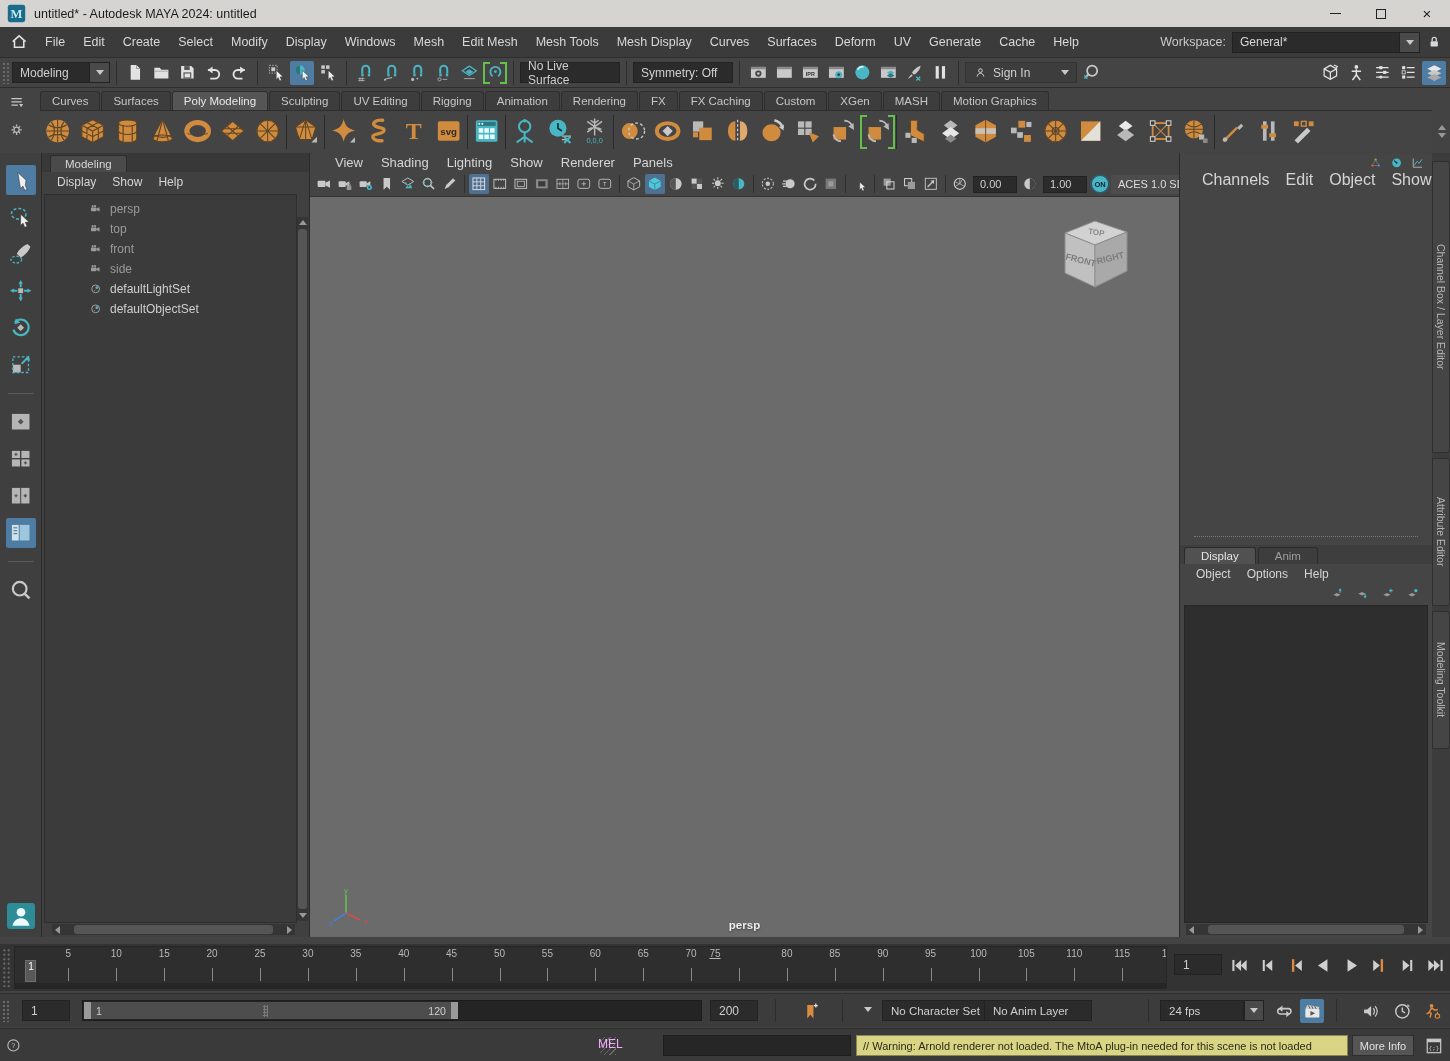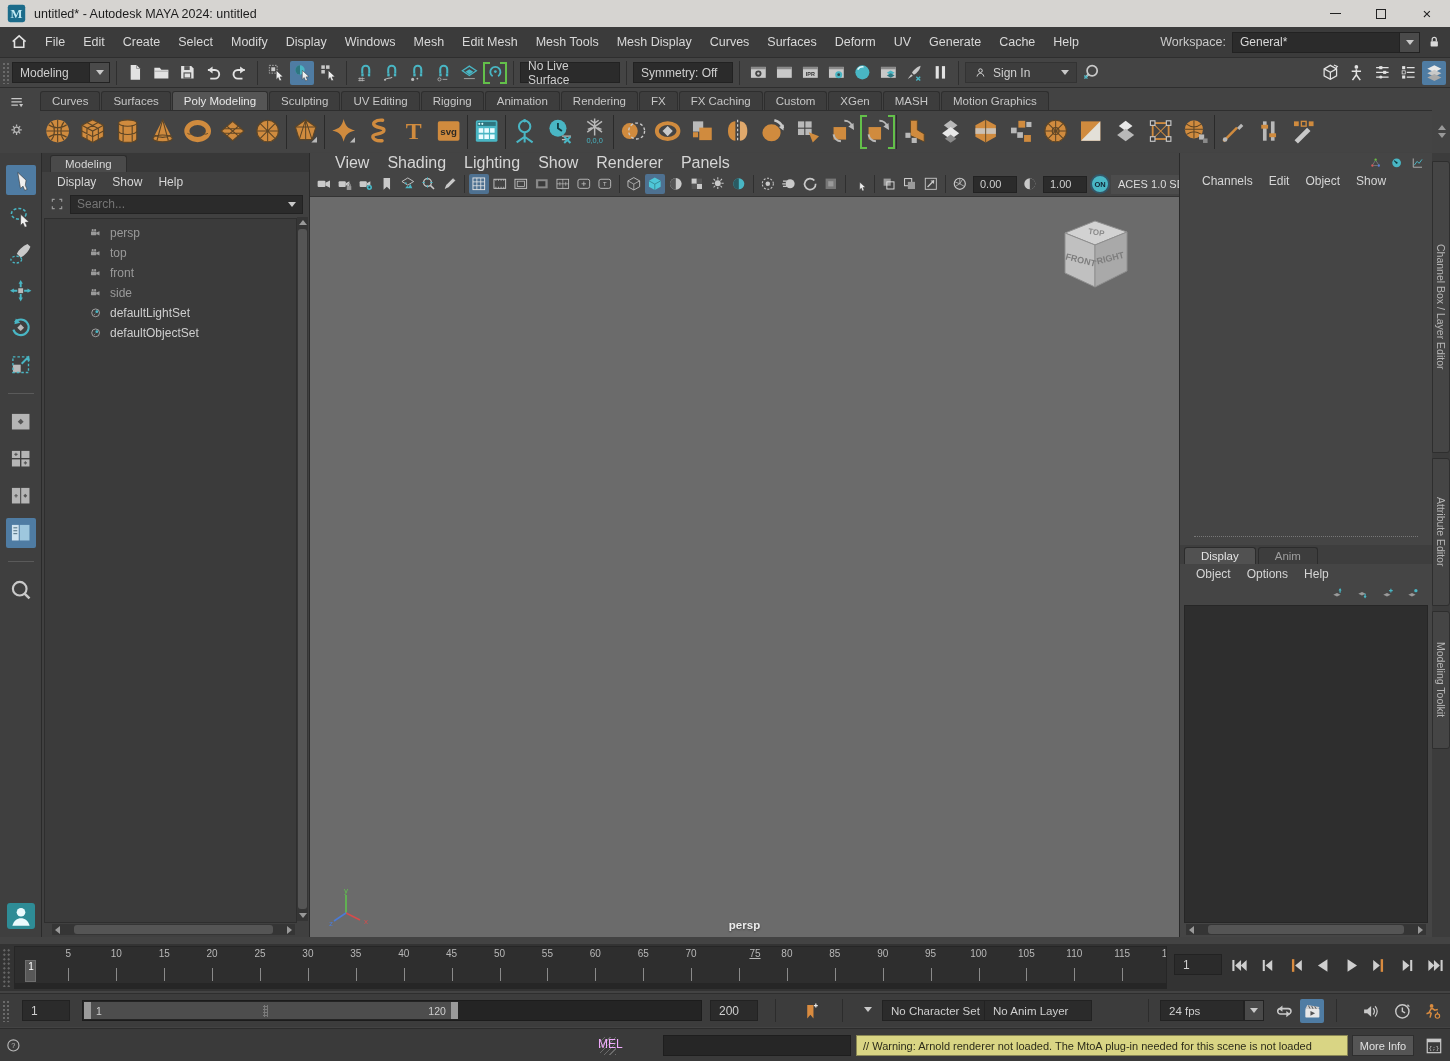--- a/index.html
+++ b/index.html
@@ -94,42 +94,42 @@
 .vscroll{position:absolute;right:1px;top:64px;bottom:16px;width:11px;background:#353535}
 .vscroll .thumb{position:absolute;left:1px;right:1px;top:12px;bottom:12px;background:#555;border-radius:3px}
 .vs-arr{position:absolute;left:0;right:0;height:11px;display:flex;align-items:center;justify-content:center}
 .hscroll{position:absolute;left:10px;right:14px;bottom:2px;height:11px;background:#353535;display:flex;align-items:center}
 .hscroll .thumb{flex:1;height:9px;margin:0 11px;background:#555;border-radius:3px}
 .hs-arr{width:11px;display:flex;justify-content:center}
 .tri-l{width:0;height:0;border-top:4px solid transparent;border-bottom:4px solid transparent;border-right:5px solid #999}
 .tri-r{width:0;height:0;border-top:4px solid transparent;border-bottom:4px solid transparent;border-left:5px solid #999}
 
 .viewport{flex:1;display:flex;flex-direction:column;position:relative;background:#444;border-right:1px solid #2a2a2a}
-.vp-menus{height:19px;display:flex;align-items:center;font-size:16px;color:#d5d5d5;padding-left:16px}
+.vp-menus{height:19px;display:flex;align-items:center;font-size:13px;color:#d5d5d5;padding-left:16px}
 .vp-menus span{padding:0 9px}
 .vp-toolbar{height:25px;display:flex;align-items:center;background:#444;border-bottom:1px solid #333;padding:0 4px;gap:1px;overflow:hidden}
 .vp-ic{width:20px;height:20px;border-radius:2px}
 .vp-ic.active{background:#4e7191}
 .vp-sep{width:1px;height:18px;background:#2f2f2f;margin:0 3px;flex:none}
 .vp-field{height:17px;background:#2b2b2b;border:1px solid #222;padding:0 6px;font-size:11px;color:#cfcfcf;
  display:flex;align-items:center;flex:none;margin:0 2px}
 .on-badge{width:20px;height:20px;border-radius:50%;background:#49b6c4;color:#123;font-size:7.5px;font-weight:bold;
  display:flex;align-items:center;justify-content:center;flex:none;border:2px solid #356}
 .aces{height:19px;background:#4c4c4c;padding:0 7px;font-size:11px;display:flex;align-items:center;flex:none;color:#ddd}
 .vp-canvas{flex:1;position:relative;background:#6b6b6b;overflow:hidden}
 #gridSvg{position:absolute;inset:0}
 .viewcube{position:absolute;top:18px;right:42px;width:84px;height:94px}
 .persp-label{position:absolute;bottom:6px;left:50%;transform:translateX(-50%);font-size:11.5px;font-weight:bold;
  color:#ececec;text-shadow:0 1px 2px rgba(0,0,0,.4)}
 .axis-gizmo{position:absolute;left:16px;bottom:8px;width:46px;height:42px}
 
 .rightpanel{width:252px;background:#454545;position:relative;display:flex;flex-direction:column}
 .cb-corner{height:18px;display:flex;justify-content:flex-end;align-items:center;gap:4px;padding:2px 6px 0 0}
 .cb-corner .ic{width:17px;height:15px}
-.cb-menus{height:20px;display:flex;align-items:center;font-size:12px;color:#d5d5d5;padding-left:14px}
+.cb-menus{height:20px;display:flex;font-size:16px;color:#d5d5d5;padding-left:14px}
 .cb-menus span{padding:0 8px}
 .cb-msg{margin-top:158px;padding:0 12px;text-align:center;font-size:11.5px;font-weight:bold;color:#c2c2c2;line-height:1.35}
 .cb-dashes{position:absolute;left:14px;right:14px;top:383px;border-top:1px dotted #777}
 .layered{position:absolute;left:0;right:0;top:392px;bottom:0;display:flex;flex-direction:column}
 .le-tabs{height:19px;display:flex;align-items:flex-end;padding-left:4px;background:#3e3e3e}
 .le-tab{padding:2px 16px;font-size:11.5px;background:#3d3d3d;border:1px solid #2c2c2c;border-bottom:none;
  border-radius:3px 3px 0 0;color:#9d9d9d;margin-right:2px}
 .le-tab.active{background:#515151;color:#e4e4e4}
 .le-menus{height:19px;display:flex;align-items:center;font-size:12px;color:#d5d5d5;padding-left:8px;background:#454545}
 .le-menus span{padding:0 8px}
@@ -855,31 +855,20 @@
 
     <div class="outliner">
       <div class="pane-tabbar">
           <div class="pane-tab">Modeling</div>
         </div>
       <div class="pane-menus" id="outlMenus">
           <span>Display</span>
           <span>Show</span>
           <span>Help</span>
         </div>
-      <div class="search-row">
-        <div class="ic" style="width:18px;height:18px">
-          <svg viewBox="0 0 24 24">
-              <path d="M4 8V4h4M16 4h4v4M20 16v4h-4M8 20H4v-4" fill="none" stroke="#9a9a9a" stroke-width="2"></path>
-            </svg>
-        </div>
-        <div class="search-box">
-          <input placeholder="Search..." style="">
-          <span class="caret"></span>
-        </div>
-      </div>
       <div class="outl-list" id="outlList">
           <div class="outl-row dim">
             <span class="ic">
               <svg viewBox="0 0 24 24">
                 <rect x="2.5" y="9" width="11" height="8" rx="1" fill="#9a9a9a"></rect>
                 <polygon points="13.5,11.5 20,8.5 20,17.5 13.5,14.5" fill="#9a9a9a"></polygon>
                 <circle cx="6" cy="6.5" r="2.2" fill="#9a9a9a"></circle>
                 <circle cx="11" cy="6.5" r="2.2" fill="#9a9a9a"></circle>
               </svg>
             </span>
@@ -1328,21 +1317,21 @@
         <div class="tick-num" style="left: 484.5px;">50</div>
         <div class="tick-line" style="left: 484.5px;"></div>
         <div class="tick-num" style="left: 532.4px;">55</div>
         <div class="tick-line" style="left: 532.4px;"></div>
         <div class="tick-num" style="left: 580.3px;">60</div>
         <div class="tick-line" style="left: 580.3px;"></div>
         <div class="tick-num" style="left: 628.2px;">65</div>
         <div class="tick-line" style="left: 628.2px;"></div>
         <div class="tick-num" style="left: 676.1px;">70</div>
         <div class="tick-line" style="left: 676.1px;"></div>
-        <div class="tick-num" style="left: 740px; text-decoration: underline;">75</div>
+        <div class="tick-num" style="left: 700px; text-decoration: underline;">75</div>
         <div class="tick-line" style="left: 724px;"></div>
         <div class="tick-num" style="left: 771.9px;">80</div>
         <div class="tick-line" style="left: 771.9px;"></div>
         <div class="tick-num" style="left: 819.8px;">85</div>
         <div class="tick-line" style="left: 819.8px;"></div>
         <div class="tick-num" style="left: 867.7px;">90</div>
         <div class="tick-line" style="left: 867.7px;"></div>
         <div class="tick-num" style="left: 915.6px;">95</div>
         <div class="tick-line" style="left: 915.6px;"></div>
         <div class="tick-num" style="left: 963.5px;">100</div>

